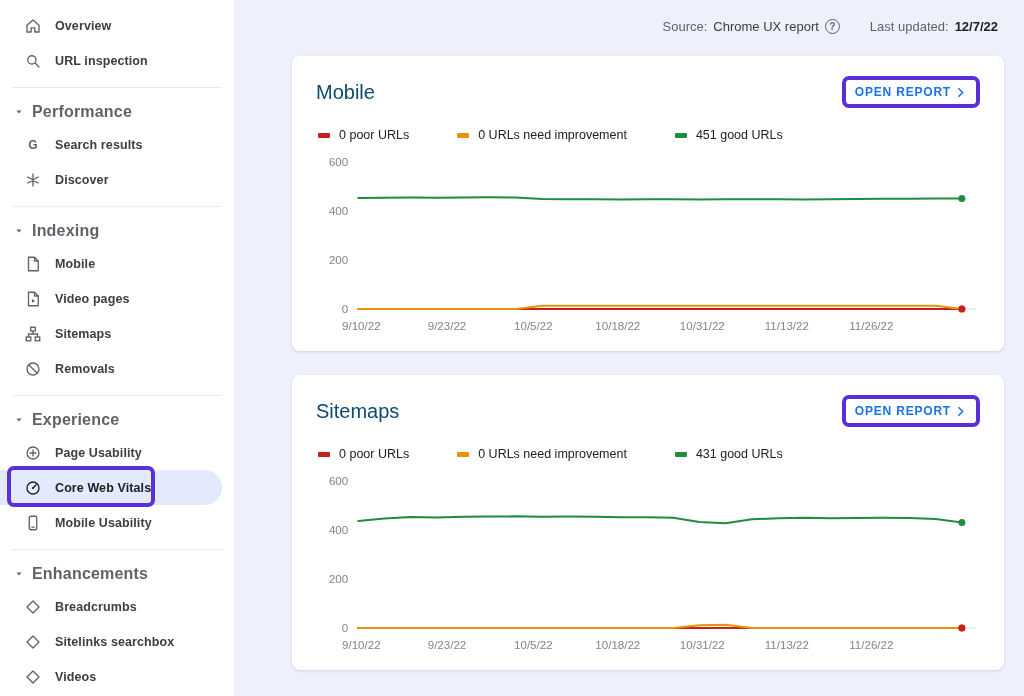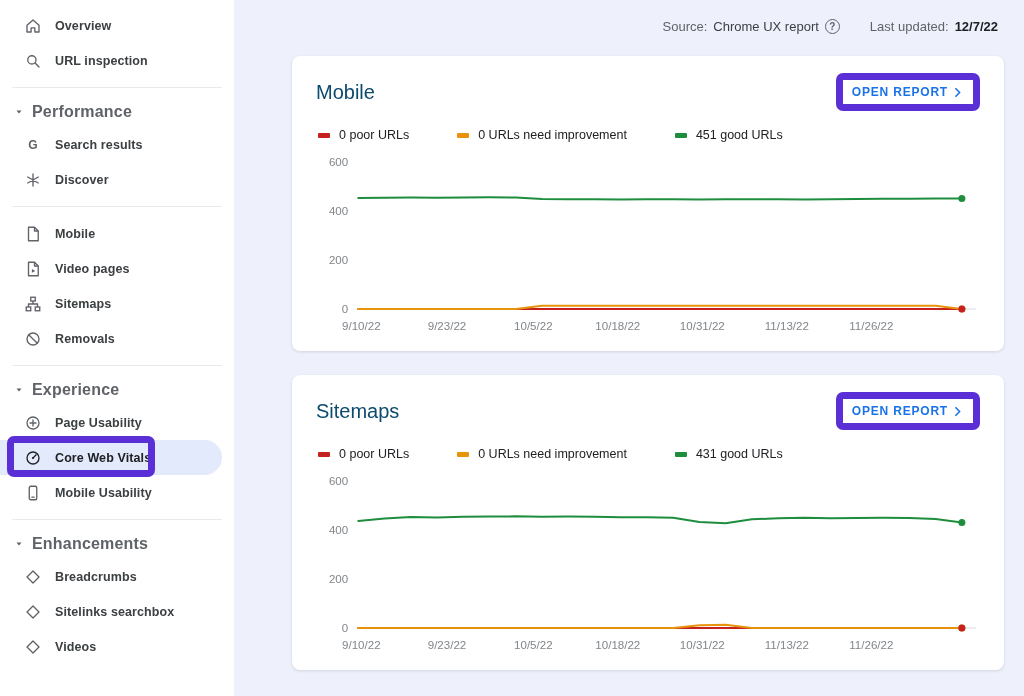--- a/index.html
+++ b/index.html
@@ -51,21 +51,21 @@
   }
   .side-section .sec-lbl {
     font-size: 16px; font-weight: 700; color: #5f6368; letter-spacing: .2px;
   }
   .icon { display:inline-flex; align-items:center; justify-content:center; width:18px; height:18px; flex:0 0 18px; }
   .icon svg { width:18px; height:18px; display:block; }
   .caret { display:inline-flex; width:12px; height:12px; }
   .caret svg { width:12px; height:12px; }
 
   
-  .annotation-box { border: 7px solid #1d4ed8; border-radius: 7px; }
+  .annotation-box { border: 4px solid #1d4ed8; border-radius: 7px; }
   .cwv-annotation {
     position:absolute; left:7px; top:-4px; height:41px; width:148px;
     pointer-events:none; background:transparent;
   }
 
   
   .main {
     position:absolute; left:234px; top:0; right:0; bottom:0;
     padding: 0 0 0 58px;
   }
@@ -164,20 +164,28 @@
     <span class="icon">
       <svg viewBox="0 0 24 24" fill="none" stroke="currentColor" stroke-width="1.8" stroke-linecap="round">
           <path d="M12 4 V20 M5 8 L19 16 M19 8 L5 16"></path>
         </svg>
     </span>
     <span class="lbl">Discover</span>
   </div>
 
   <div class="divider"></div>
 
+  <div class="side-section">
+    <span class="caret">
+      <svg viewBox="0 0 24 24">
+          <path d="M7 9 L12 15 L17 9 Z" fill="currentColor"></path>
+        </svg>
+    </span>
+    <span class="sec-lbl">Indexing</span>
+  </div>
 
   <div class="side-item">
     <span class="icon">
       <svg viewBox="0 0 24 24" fill="none" stroke="currentColor" stroke-width="1.8" stroke-linejoin="round">
           <path d="M6 3 H14 L19 8 V21 H6 Z"></path>
           <path d="M14 3 V8 H19"></path>
         </svg>
     </span>
     <span class="lbl">Mobile</span>
   </div>

